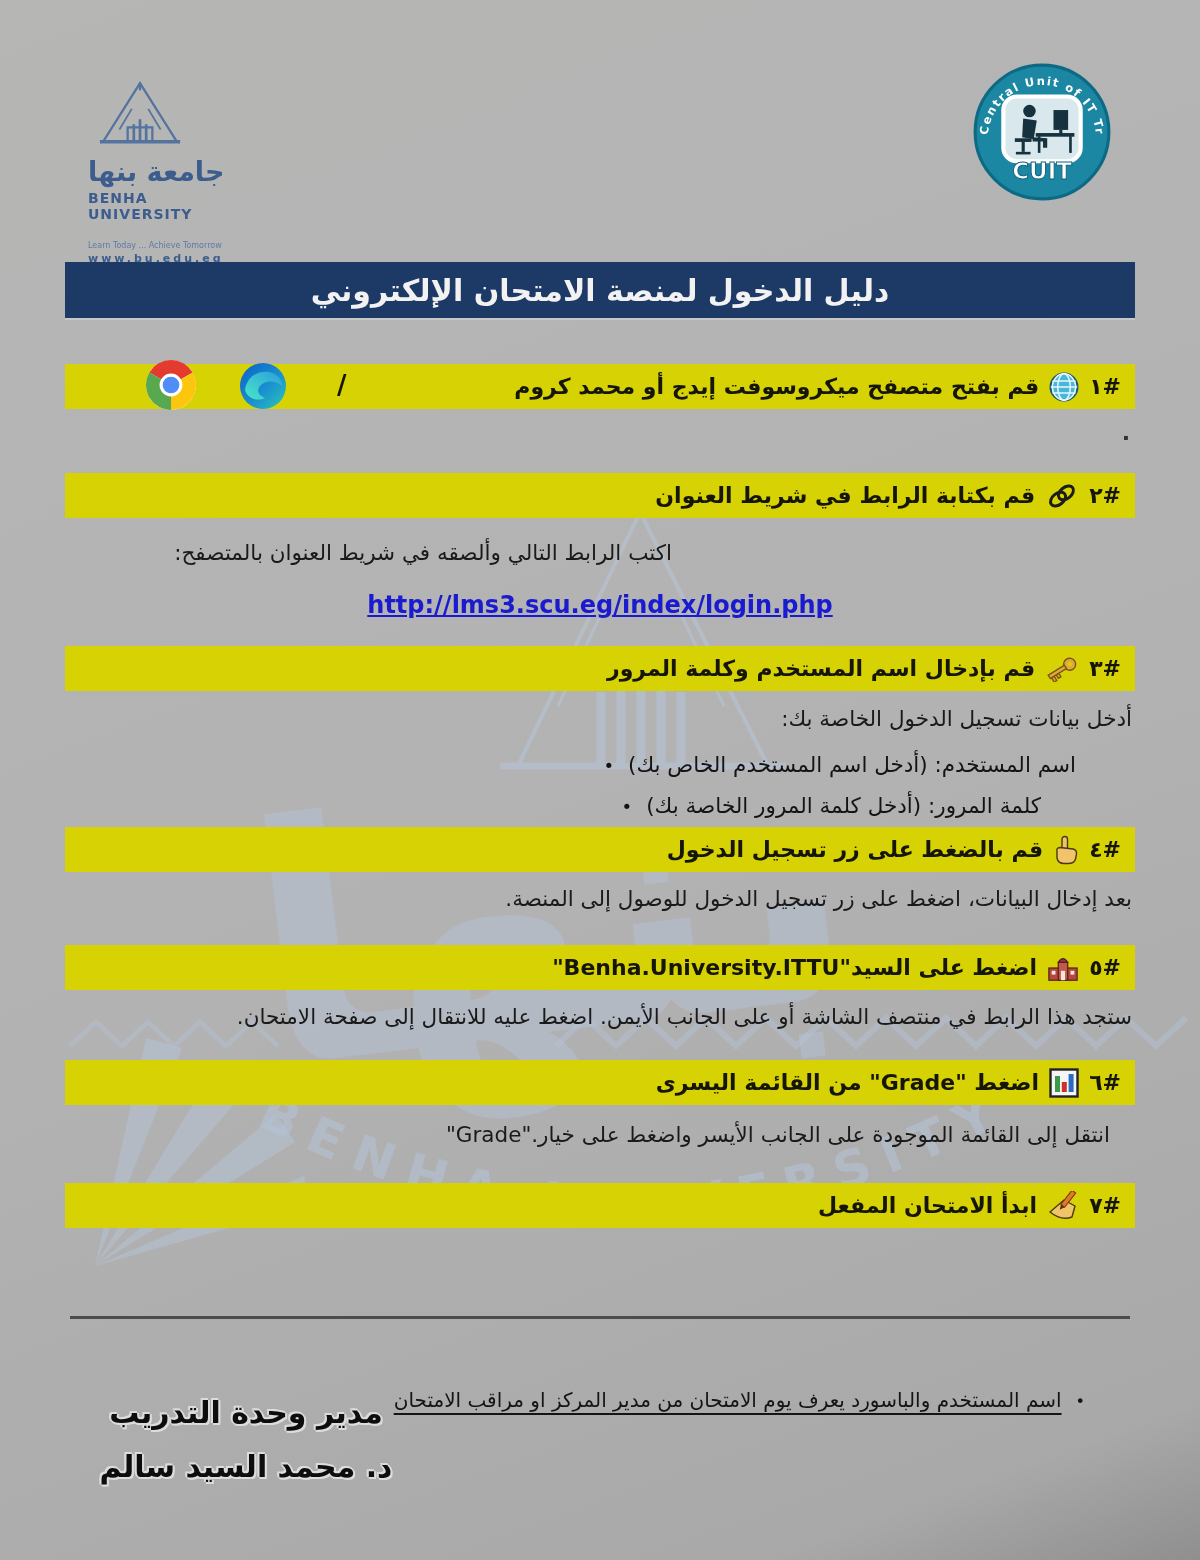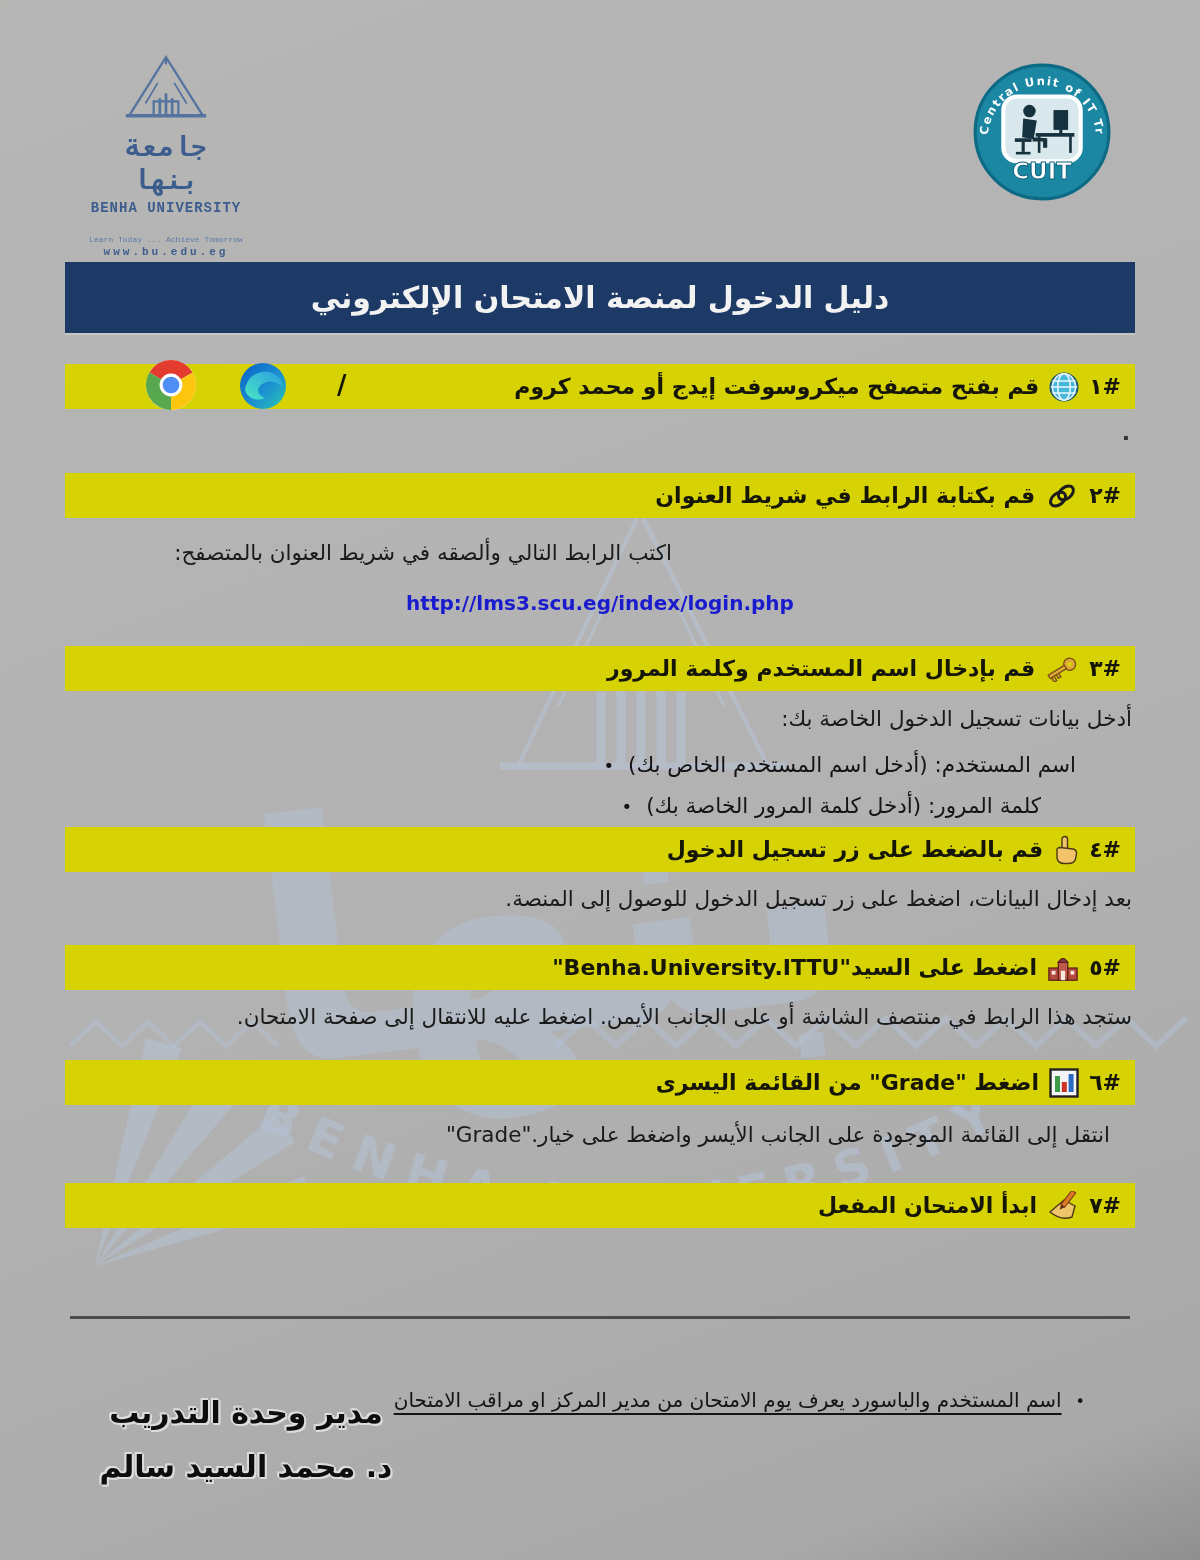--- a/index.html
+++ b/index.html
@@ -3,45 +3,45 @@
 <meta charset="utf-8">
 <style>
   html,body{margin:0;padding:0;background:#8e8e8e;}
   .page{position:relative;width:1200px;height:1560px;margin:0 auto;overflow:hidden;
         background:linear-gradient(160deg,#b6b6b5 0%,#b2b2b3 55%,#a9a9aa 92%,#8f8f90 100%);
         font-family:"DejaVu Sans",sans-serif;color:#141414;}
   .wm{position:absolute;inset:0;z-index:0;pointer-events:none;}
   .content{position:absolute;inset:0;z-index:1;}
 
   
-  .benha-logo{position:absolute;left:88px;top:52px;width:156px;text-align:center;color:#3c5d8d;font-family:Liberation Mono, monospace;}
+  .benha-logo{position:absolute;left:88px;top:78px;width:156px;text-align:left;color:#3c5d8d;}
   .benha-logo .ar{font-size:27px;font-weight:bold;margin-top:2px;}
   .benha-logo .en{font-size:14px;font-weight:bold;letter-spacing:1px;margin-top:3px;}
   .benha-logo .tag{font-size:8px;color:#5d7ba6;margin-top:19px;}
   .benha-logo .url{font-size:11px;font-weight:bold;letter-spacing:3px;margin-top:2px;}
   .cuit-logo{position:absolute;left:972px;top:62px;width:140px;height:140px;}
 
   
-  .titlebar{position:absolute;left:65px;top:262px;width:1070px;height:71px;background:#1d3a66;
+  .titlebar{position:absolute;left:65px;top:262px;width:1070px;height:56px;background:#1d3a66;
             display:flex;align-items:center;justify-content:center;color:#f2f2f2;
             font-size:30px;font-weight:bold;box-shadow:0 2px 0 rgba(255,255,255,.25);}
 
   
   .stepbar{position:absolute;left:65px;width:1070px;height:45px;background:#d7d204;
            display:flex;direction:rtl;align-items:center;gap:10px;padding:0 14px;
            box-sizing:border-box;font-size:22px;font-weight:bold;color:#151508;z-index:2;}
   .stepbar .num{white-space:nowrap;}
   .stepbar .ic{display:flex;align-items:center;}
   .lat{direction:ltr;unicode-bidi:isolate;}
   .t-wrap{display:inline;}
 
   
   .para{position:absolute;direction:rtl;text-align:right;font-size:21.5px;color:#1a1a1a;white-space:nowrap;}
   .link-line{position:absolute;left:0;right:0;text-align:center;}
-  a.url-link{color:#1a1ace;font-weight:bold;font-size:20px;}
+  a.url-link{color:#1a1ace;font-weight:bold;font-size:24px;text-decoration:underline;}
   .bullet-line{position:absolute;direction:rtl;white-space:nowrap;font-size:21.5px;}
   .bullet-line .dot{margin-right:14px;font-size:18px;}
   .stray-dot{position:absolute;font-size:22px;font-weight:bold;color:#333;}
 
   .divider{position:absolute;left:70px;top:1316px;width:1060px;height:3px;background:#4c4c4c;}
 
   .footnote{position:absolute;top:1388px;right:115px;direction:rtl;white-space:nowrap;
             font-size:20px;font-weight:normal;}
   .footnote .dot{margin-left:14px;font-size:16px;vertical-align:middle;}
   .footnote .txt{text-decoration:underline;text-underline-offset:6px;}

